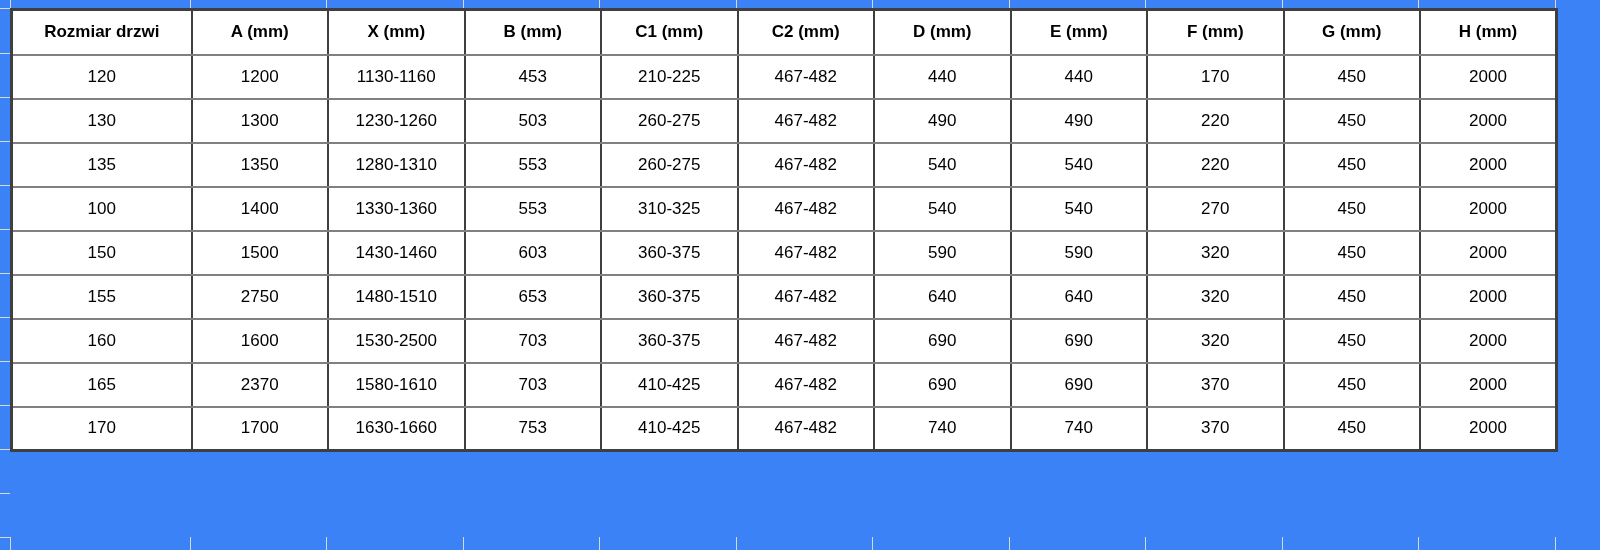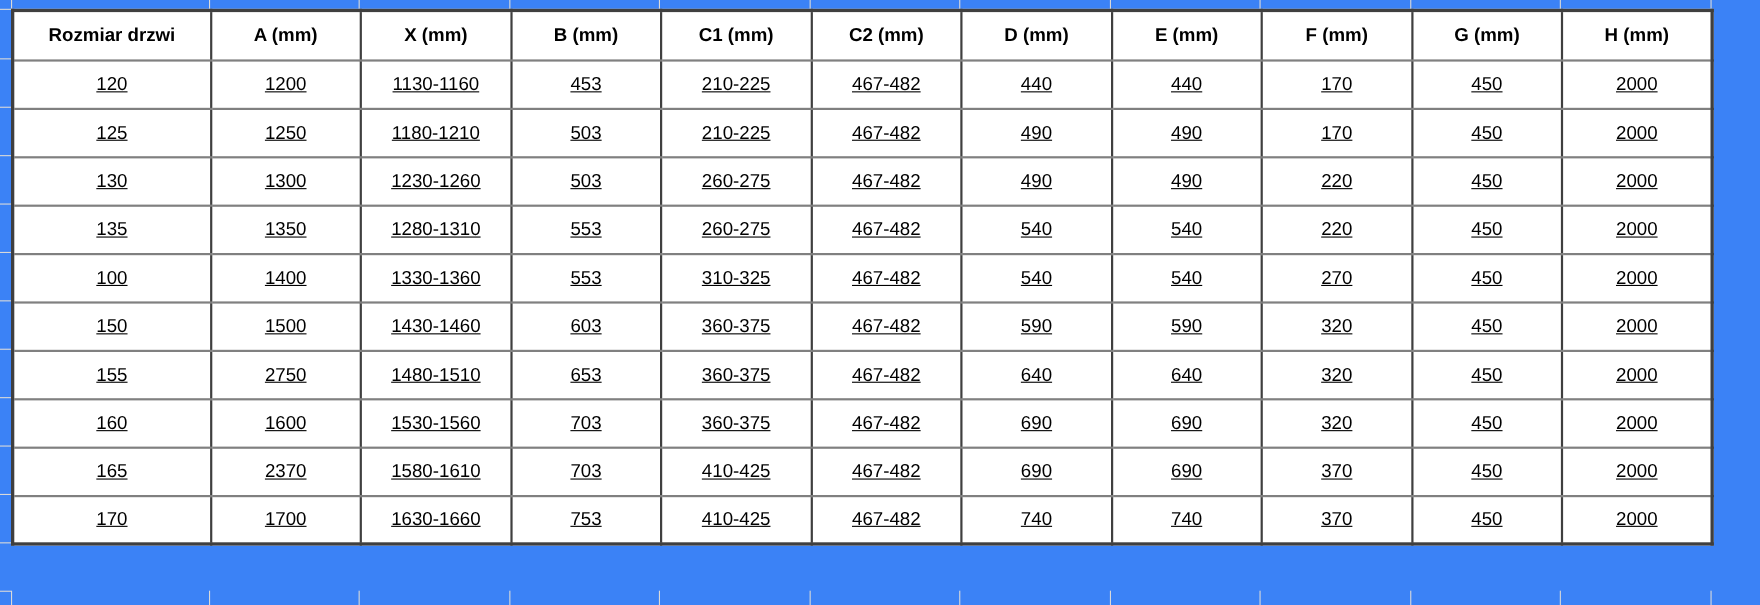--- a/index.html
+++ b/index.html
@@ -38,21 +38,21 @@
     border-right: 2px solid #3f3f3f;
     text-align: center;
     vertical-align: middle;
     color: #000000;
     font-size: 17px;
     padding: 0;
     white-space: nowrap;
     overflow: hidden;
   }
   table.spec-table thead tr { height: 45px; }
-  table.spec-table tbody tr { height: 44px; text-decoration: underline; }
+  table.spec-table tbody tr { height: 44px; }
   table.spec-table th { font-weight: bold; }
 </style>
 </head>
 <body>
 
 <div class="stage">
   <div id="gridlines">
       <div class="gridline" style="left: 0px; top: 7.5px; width: 10px; height: 1px;"></div>
       <div class="gridline" style="left: 0px; top: 52.5px; width: 10px; height: 1px;"></div>
       <div class="gridline" style="left: 0px; top: 96.5px; width: 10px; height: 1px;"></div>
@@ -128,33 +128,20 @@
           <td>453</td>
           <td>210-225</td>
           <td>467-482</td>
           <td>440</td>
           <td>440</td>
           <td>170</td>
           <td>450</td>
           <td>2000</td>
         </tr>
         <tr>
-          <td>125</td>
-          <td>1250</td>
-          <td>1180-1210</td>
-          <td>503</td>
-          <td>210-225</td>
-          <td>467-482</td>
-          <td>490</td>
-          <td>490</td>
-          <td>170</td>
-          <td>450</td>
-          <td>2000</td>
-        </tr>
-        <tr>
           <td>130</td>
           <td>1300</td>
           <td>1230-1260</td>
           <td>503</td>
           <td>260-275</td>
           <td>467-482</td>
           <td>490</td>
           <td>490</td>
           <td>220</td>
           <td>450</td>
@@ -208,21 +195,21 @@
           <td>467-482</td>
           <td>640</td>
           <td>640</td>
           <td>320</td>
           <td>450</td>
           <td>2000</td>
         </tr>
         <tr>
           <td>160</td>
           <td>1600</td>
-          <td>1530-1560</td>
+          <td>1530-2500</td>
           <td>703</td>
           <td>360-375</td>
           <td>467-482</td>
           <td>690</td>
           <td>690</td>
           <td>320</td>
           <td>450</td>
           <td>2000</td>
         </tr>
         <tr>

